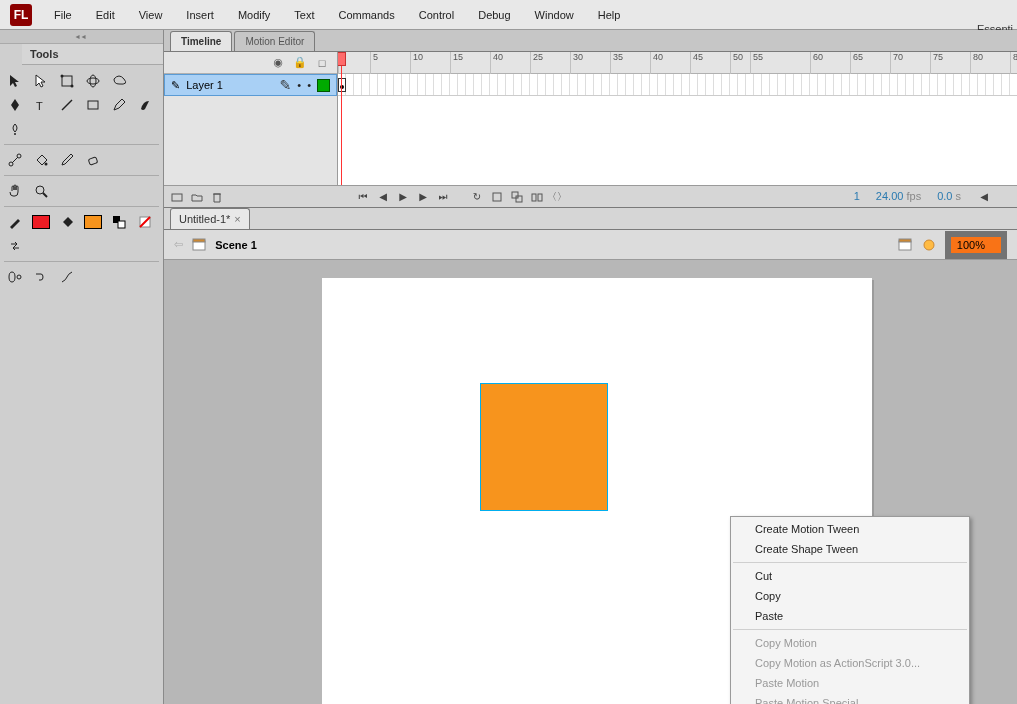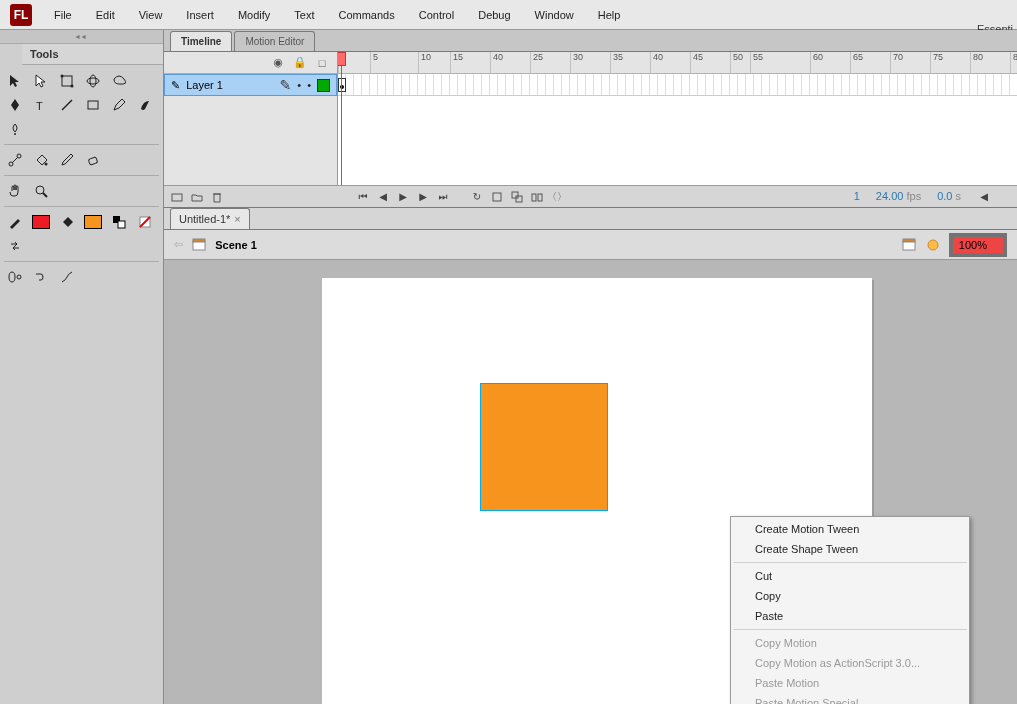--- a/index.html
+++ b/index.html
@@ -51,21 +51,21 @@
 .pbtn { width:14px; height:14px; color:#444; cursor:default; display:inline-flex; align-items:center; justify-content:center; font-size:10px; }
 .tl-readout { color:#2a7ab0; margin-left:auto; display:flex; gap:16px; padding-right:20px; font-size:10px; }
 .tl-readout span.k { color:#888; }
 
 
 .doc-tabs { height:22px; background:#d6d6d6; border-bottom:1px solid #7a7a7a; display:flex; align-items:flex-end; padding-left:6px; }
 .doc-tab { padding:4px 8px; background:#e8e8e8; border:1px solid #7a7a7a; border-bottom:none; color:#333; border-radius:3px 3px 0 0; display:flex; align-items:center; gap:4px; font-size:10px; }
 .doc-tab .close { color:#777; cursor:default; }
 .scene-bar { height:30px; background:#dcdcdc; border-bottom:1px solid #9a9a9a; display:flex; align-items:center; padding:0 10px; gap:8px; }
 .scene-bar .spacer { flex:1; }
-.scene-bar .zoom { background:#ef4444; border:4px solid #737373; padding:2px 16px 2px 6px; font-size:11px; }
+.scene-bar .zoom { background:#f97316; border:6px solid #737373; padding:2px 16px 2px 6px; font-size:11px; }
 .scene-bar .sicon { width:16px; height:16px; }
 .stage-area { flex:1; background:#b7b7b7; position:relative; overflow:hidden;margin-top:6px; }
 .stage { position:absolute; left:158px; top:12px; width:550px; height:460px; background:#fff; box-shadow:2px 2px 0 rgba(0,0,0,0.15); }
 .orange-rect { position:absolute; left:158px; top:105px; width:128px; height:128px; background:#f7941d; border:1px solid #00aeef; }
 
 
 .ctx { position:absolute; left:566px; top:250px; width:240px; background:#f4f4f4; border:1px solid #9a9a9a; box-shadow:2px 2px 4px rgba(0,0,0,0.3); padding:2px 0; z-index:100; }
 .ctx .item { padding:4px 28px 4px 24px; color:#222; cursor:default; position:relative; font-size:11px; }
 .ctx .item.disabled { color:#999; }
 .ctx .sep { height:1px; background:#cfcfcf; margin:3px 2px; }
@@ -272,21 +272,21 @@
             <span style="font-size:14px;color:#333">✎</span>
             <span style="color:#222">•</span>
             <span style="color:#222">•</span>
             <span class="sq"></span>
           </div>
         </div>
         <div class="tl-frames">
           <div class="tl-ruler">
             <div class="tick" style="left:0px">1</div>
             <div class="tick" style="left:32px">5</div>
-            <div class="tick" style="left:80px">10</div>
+            <div class="tick" style="left:72px">10</div>
             <div class="tick" style="left:112px">15</div>
             <div class="tick" style="left:152px">40</div>
             <div class="tick" style="left:192px">25</div>
             <div class="tick" style="left:232px">30</div>
             <div class="tick" style="left:272px">35</div>
             <div class="tick" style="left:312px">40</div>
             <div class="tick" style="left:352px">45</div>
             <div class="tick" style="left:392px">50</div>
             <div class="tick" style="left:412px">55</div>
             <div class="tick" style="left:472px">60</div>

